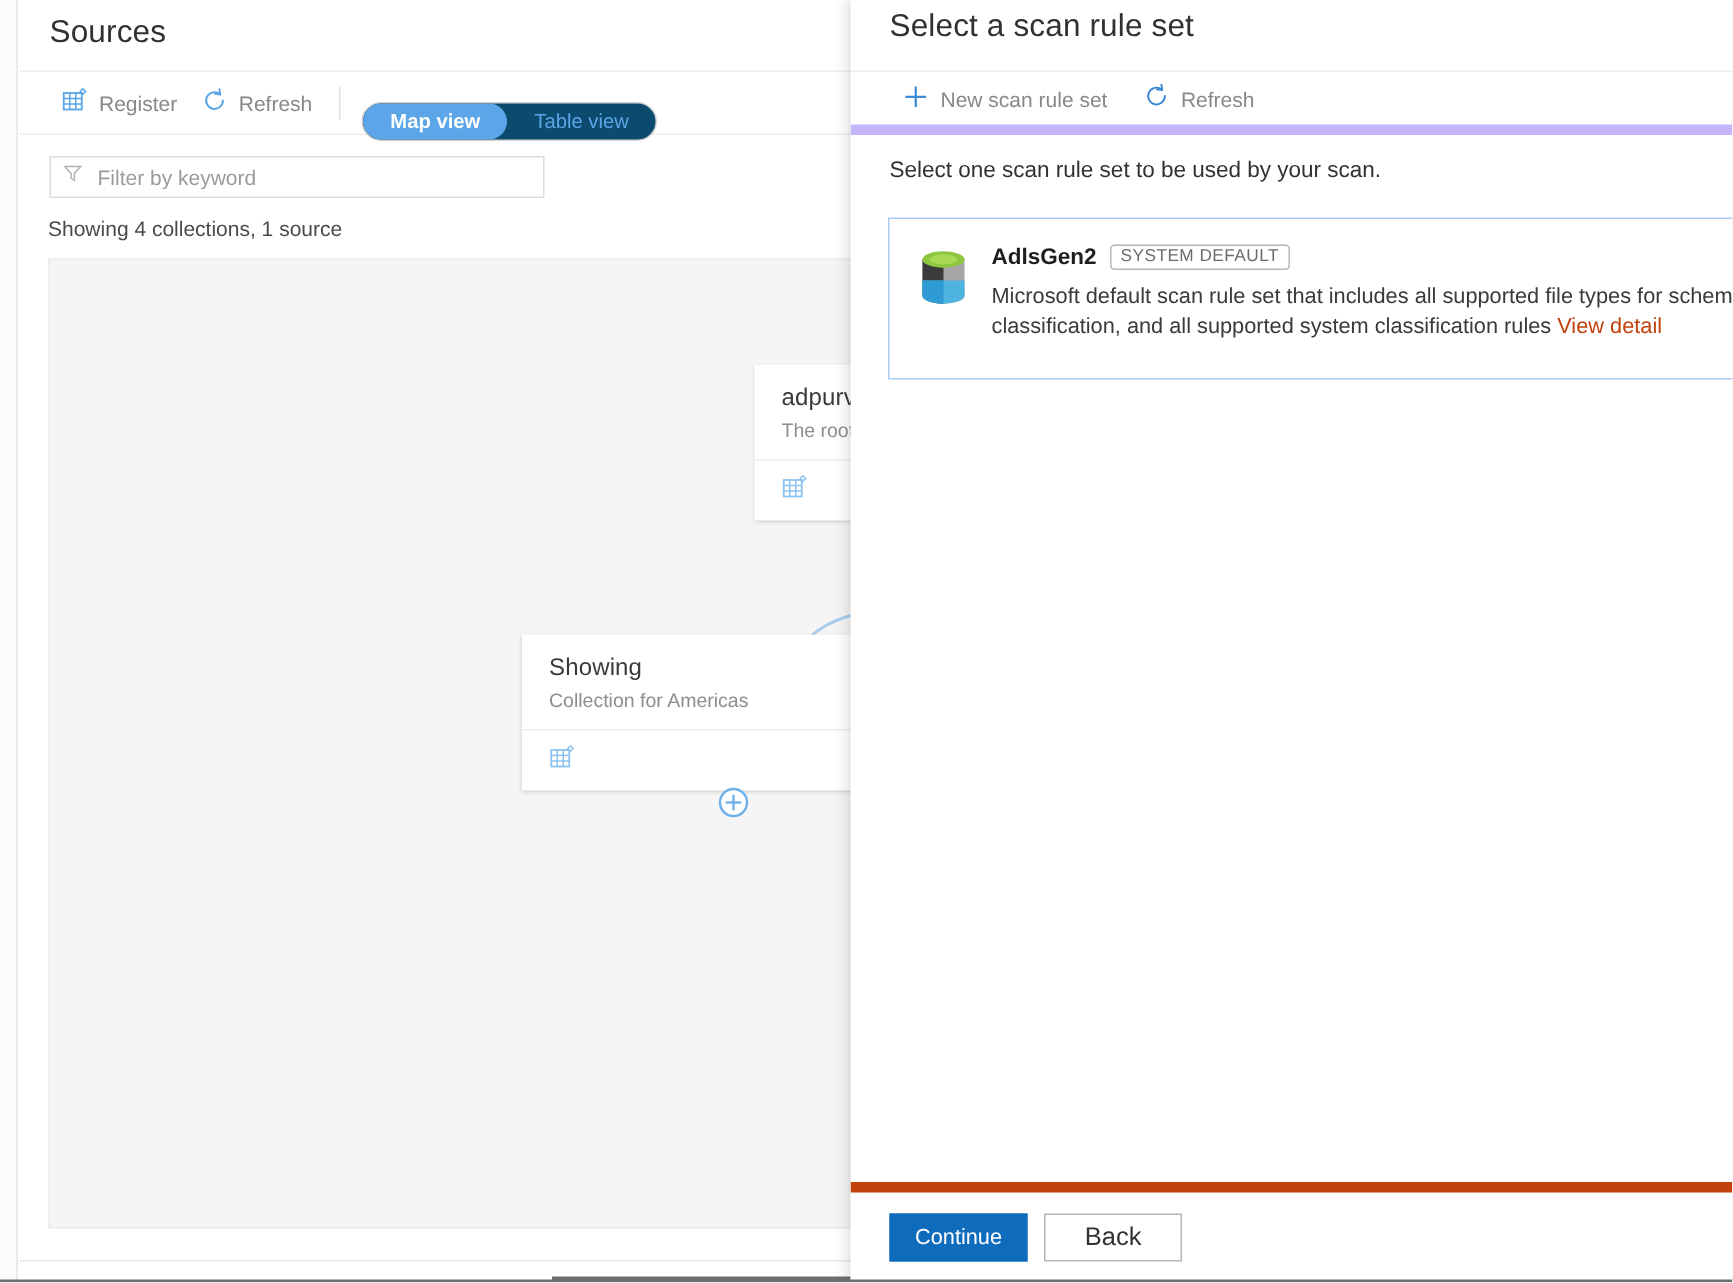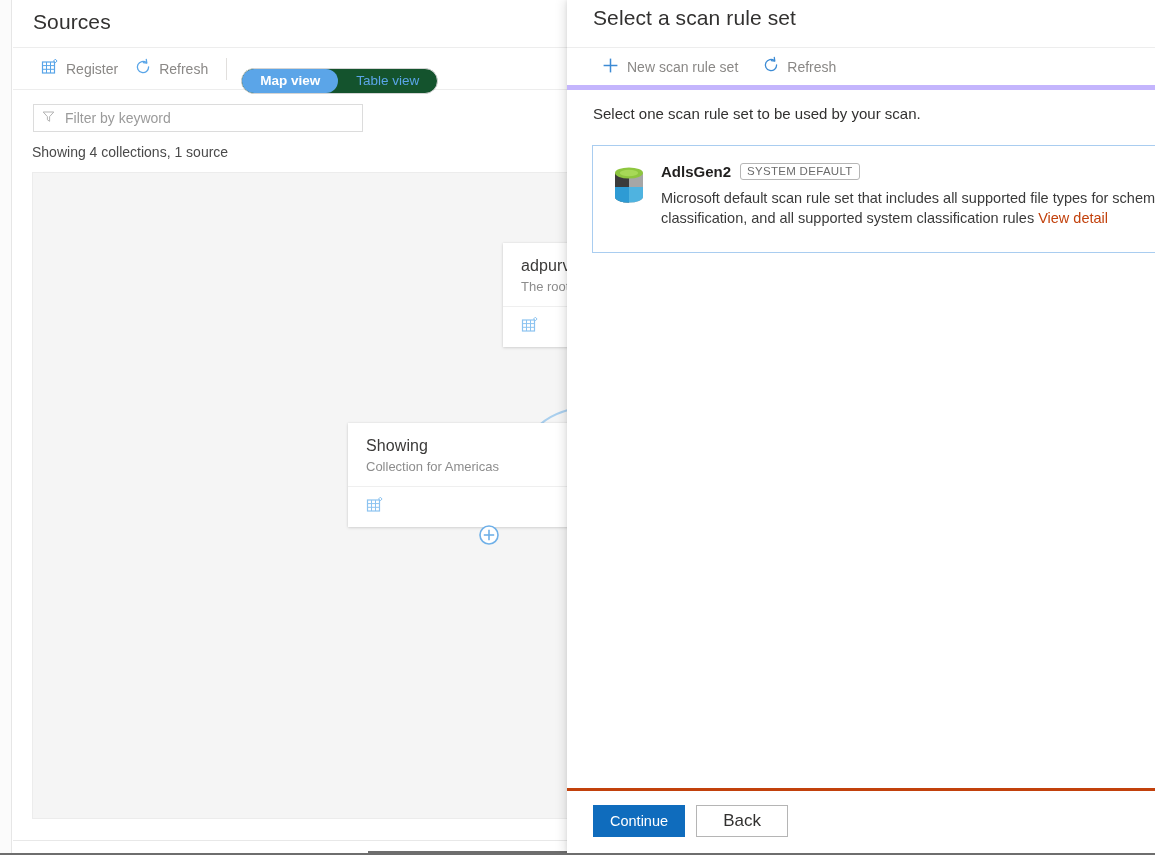--- a/index.html
+++ b/index.html
@@ -95,21 +95,21 @@
     background: #e1dfdd;
     margin: 0 14px 0 10px;
   }
 
   .toggle-group {
     display: inline-flex;
     align-items: center;
     height: 24px;
     border: 1px solid #d4d4d4;
     border-radius: 14px;
-    background: #14532d;
+    background: #0c4a6e;
     padding: 0;
     overflow: hidden;
     margin-top: 24px;
   }
   .toggle-opt {
     height: 24px;
     line-height: 24px;
     padding: 0 18px;
     font-size: 13.5px;
     color: #5ba5e8;
@@ -263,21 +263,21 @@
     font-size: 21px;
     font-weight: 400;
     color: #323130;
     letter-spacing: .1px;
   }
   .flyout-cmdbar {
     position: absolute;
     left: 0; top: 48px;
     width: 100%;
     height: 42px;
-    border-bottom: 5px solid #c4b5fd;
+    border-bottom: 7px solid #c4b5fd;
     box-sizing: border-box;
     display: flex;
     align-items: center;
     padding-left: 26px;
   }
   .flyout-sub {
     position: absolute;
     left: 26px;
     top: 105px;
     font-size: 15px;
@@ -331,21 +331,21 @@
   }
   .ruleset-desc .view-link { color: #c2410c; cursor: pointer; }
 
   
   .flyout-footer {
     position: absolute;
     left: 0;
     bottom: 0;
     width: 100%;
     height: 67px;
-    border-top: 3px solid #c2410c;
+    border-top: 7px solid #c2410c;
     box-sizing: border-box;
     display: flex;
     align-items: flex-start;
     padding: 14px 0 0 26px;
     gap: 11px;
     background: #ffffff;
   }
   .btn-primary {
     height: 32px;
     min-width: 92px;

